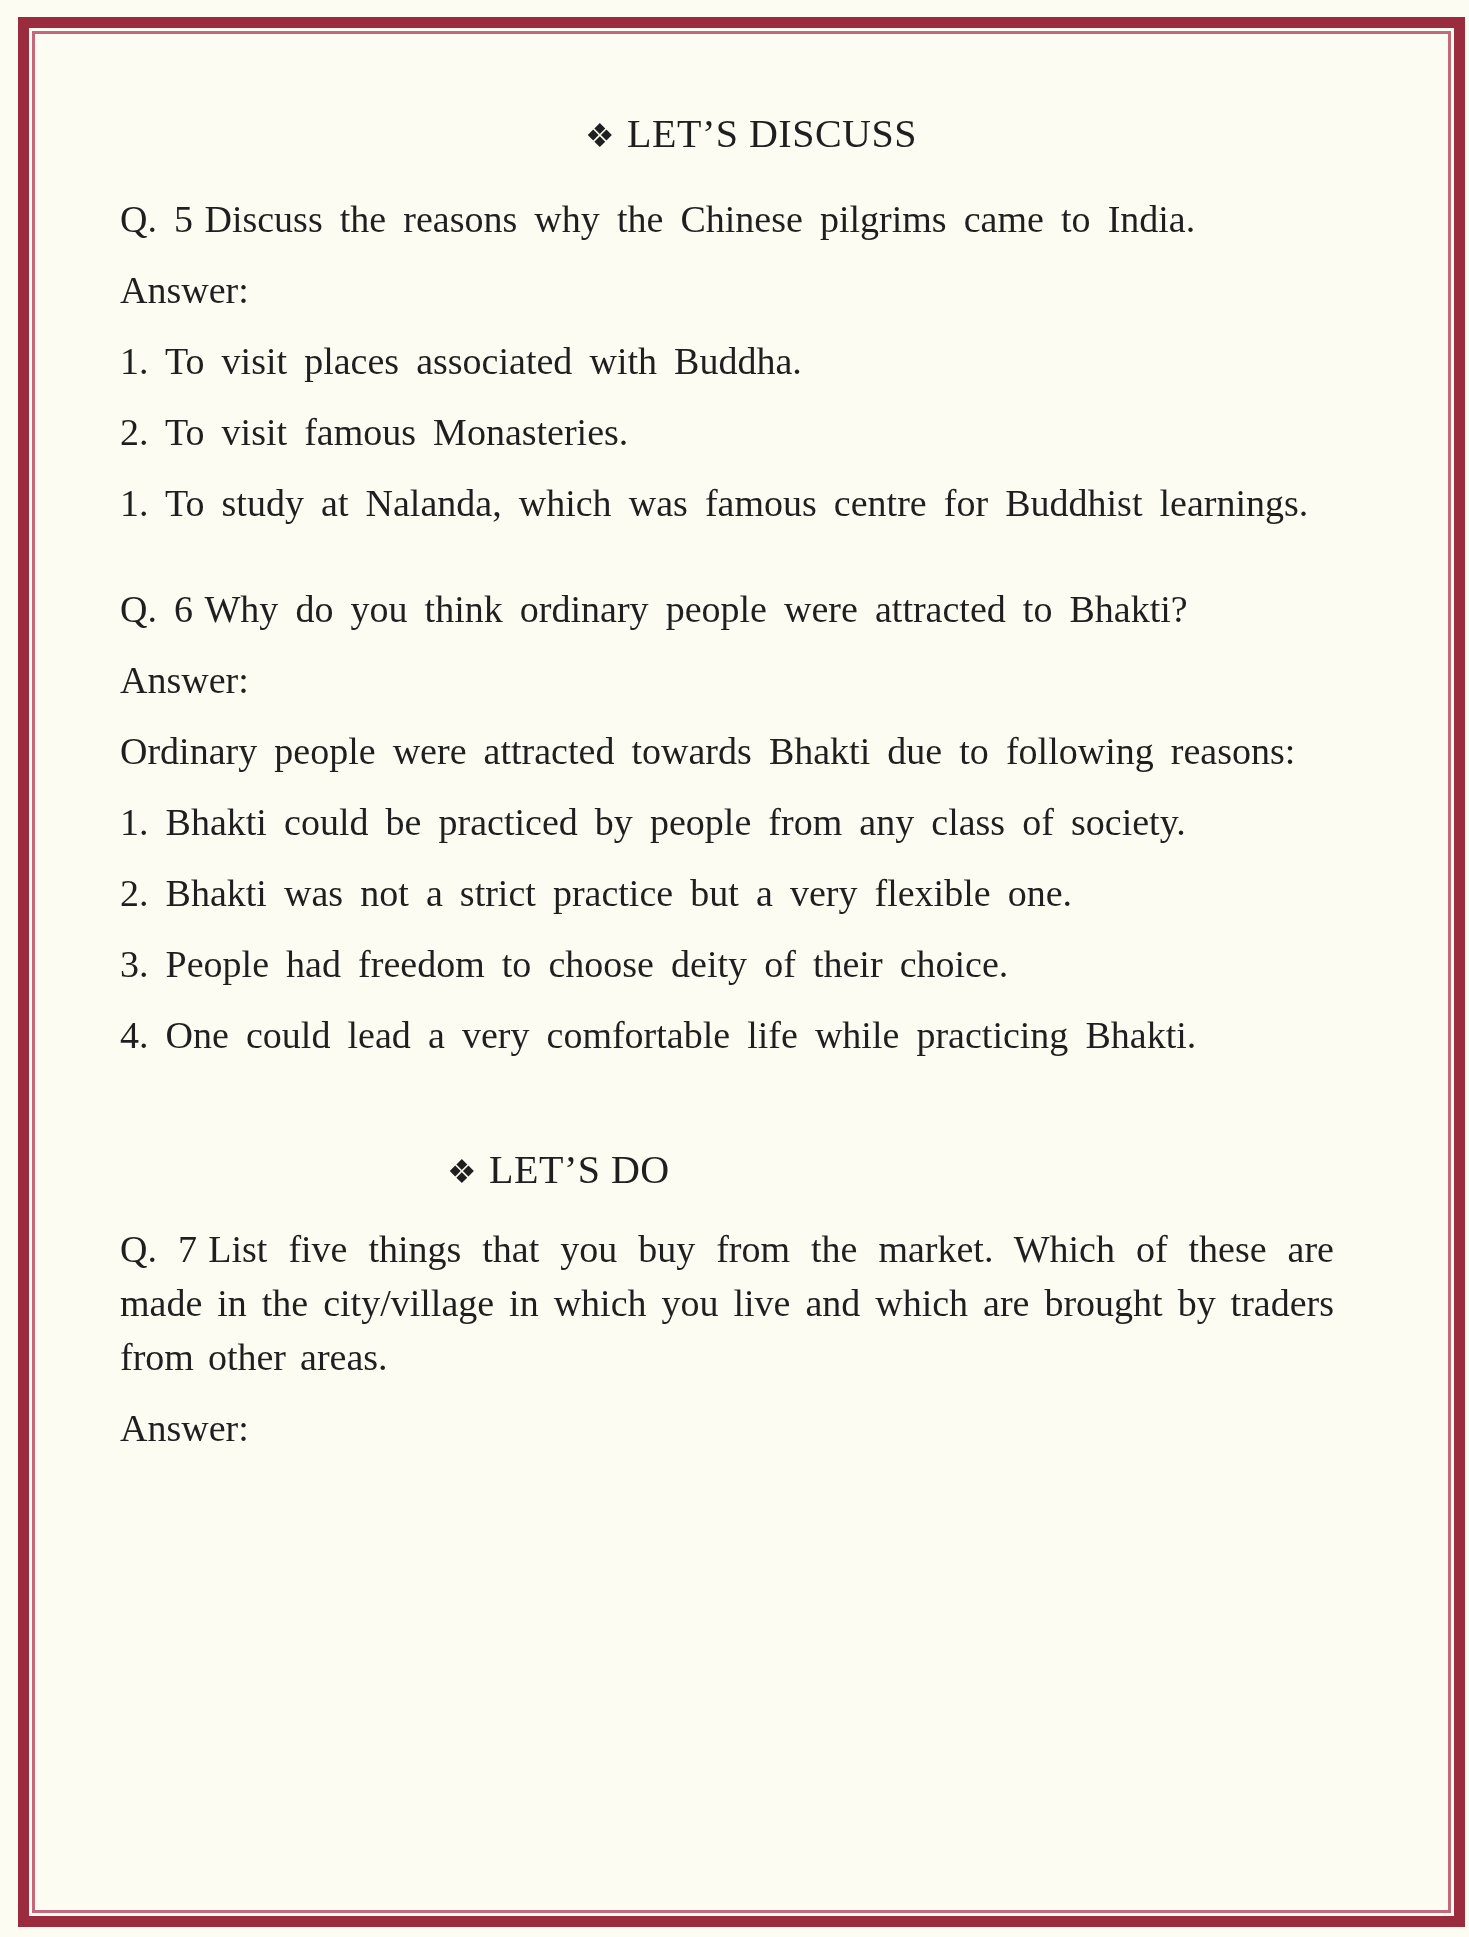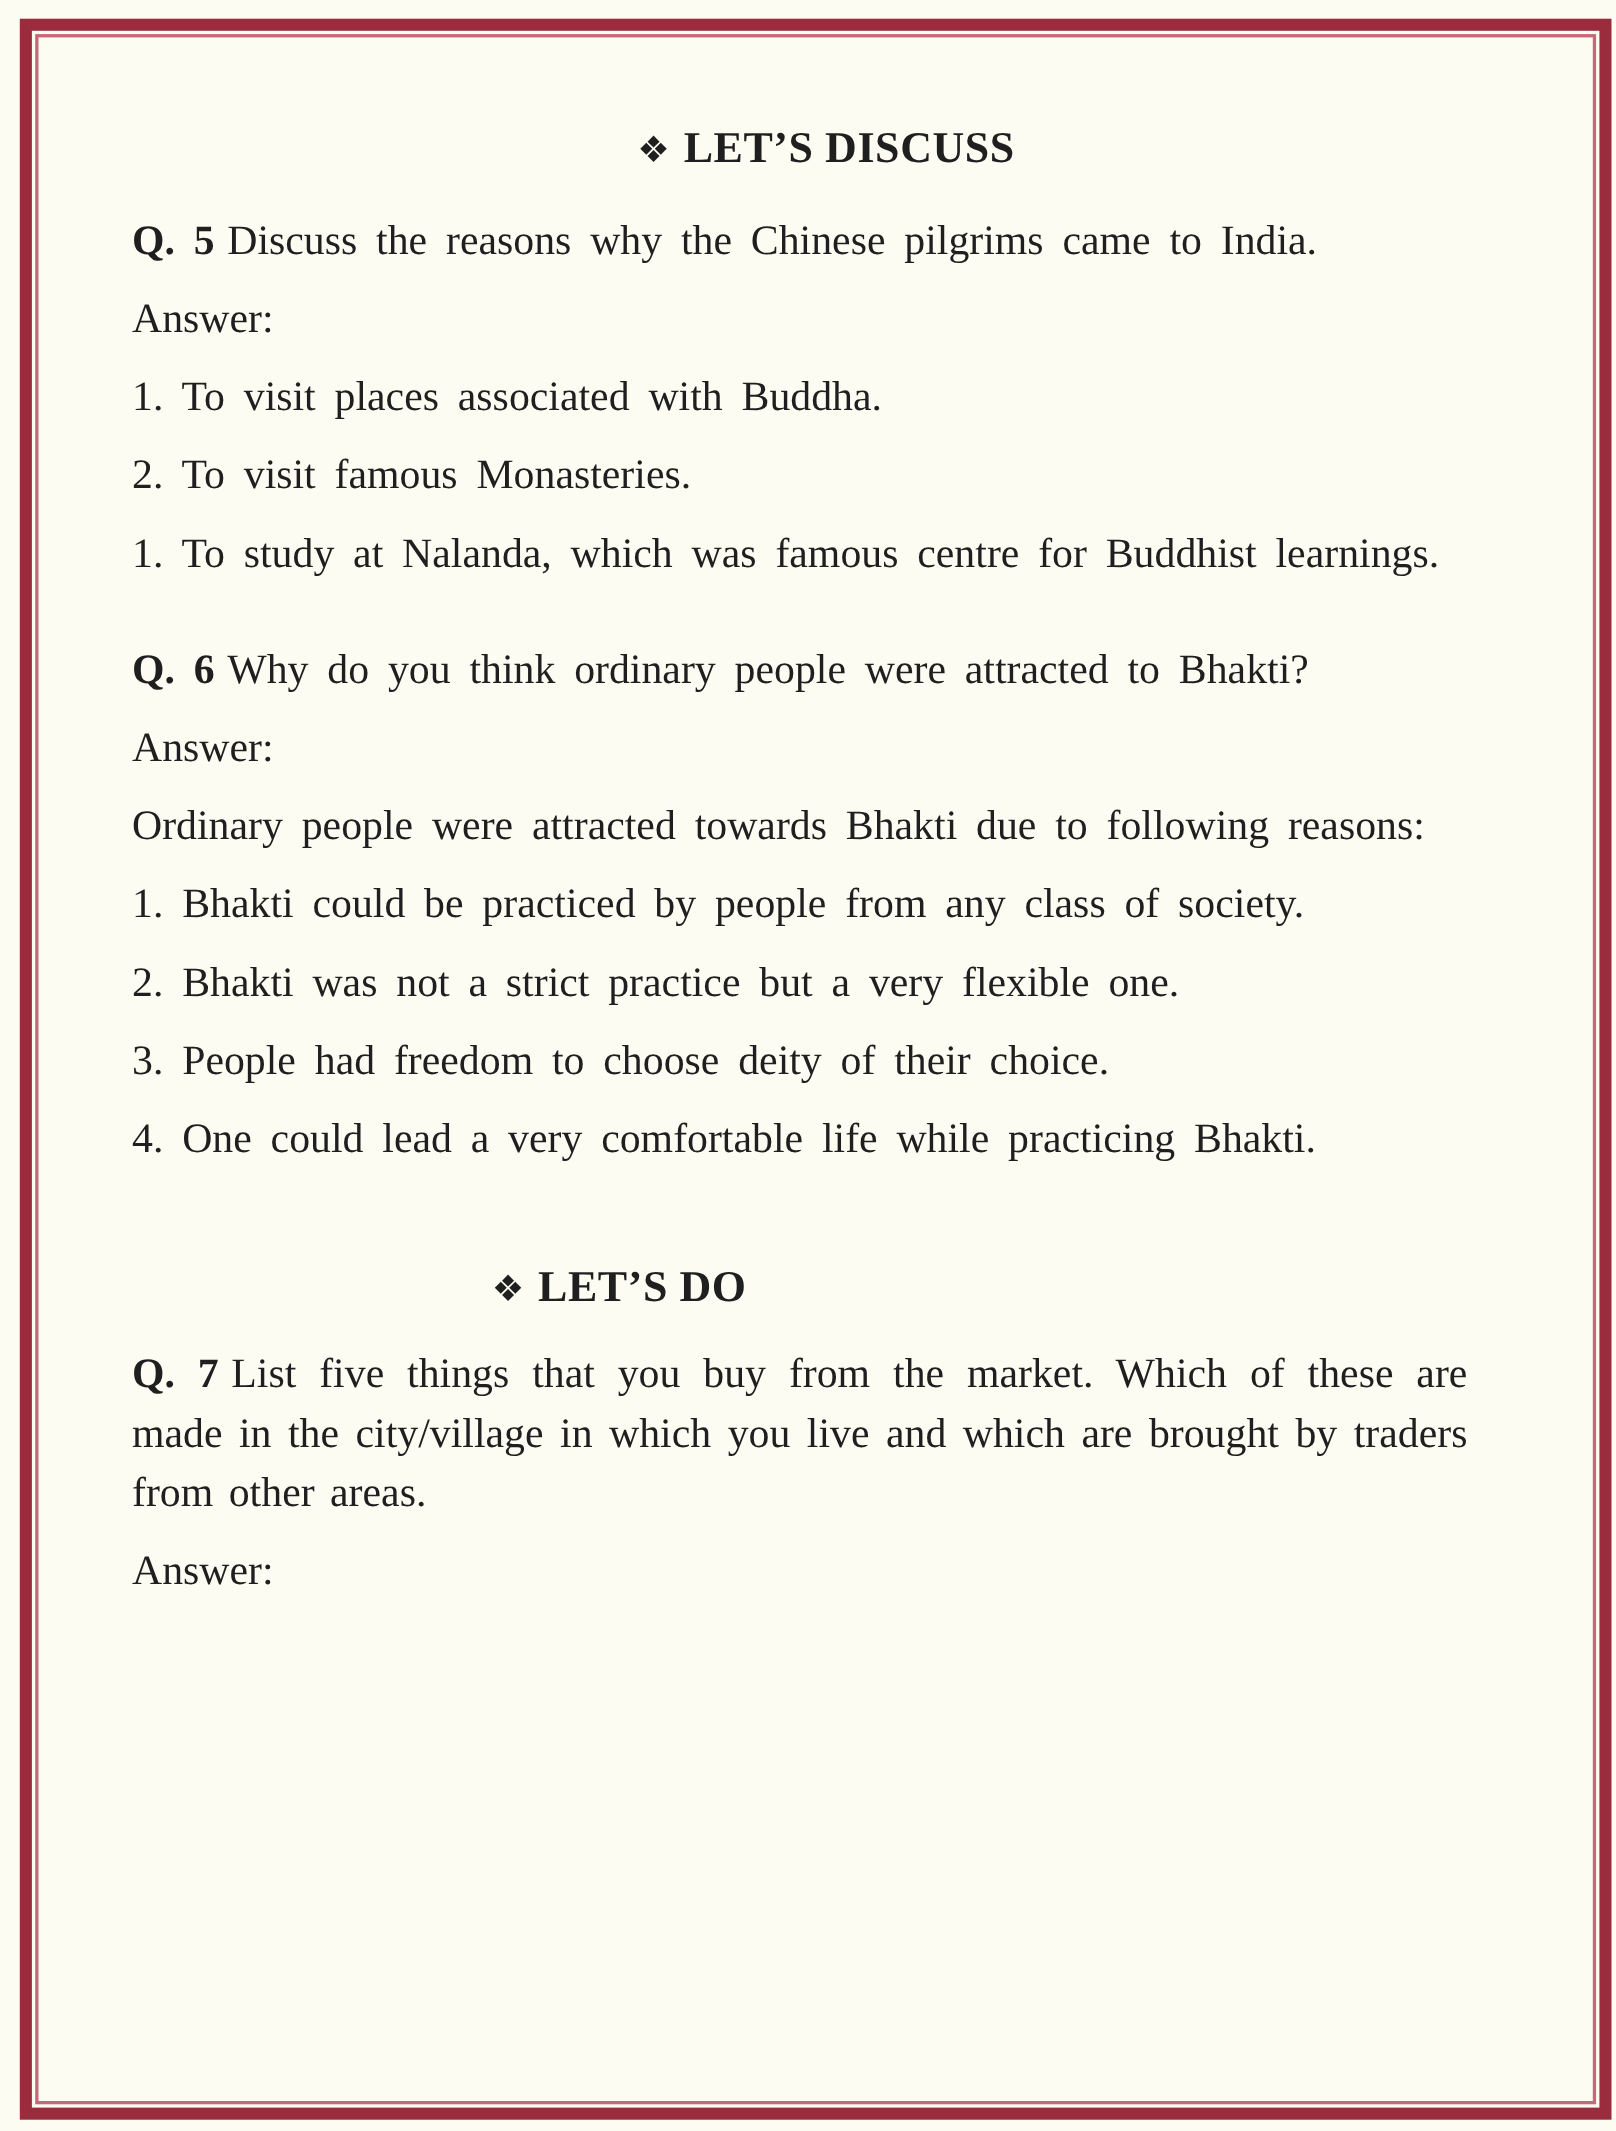--- a/index.html
+++ b/index.html
@@ -27,21 +27,21 @@
     width: 100%; height: 100%;
     border: 3px solid var(--frame-inner);
     overflow: hidden;
   }
   .content {
     padding: 72px 114px 0 85px;
     font-size: 38px;
     line-height: 54px;
   }
   .heading {
-    font-weight: bold;
+    font-weight: normal;
     font-size: 40px;
     line-height: 56px;
     letter-spacing: 0.5px;
     white-space: nowrap;
     width: -moz-fit-content;
     width: fit-content;
   }
   .heading .diamond {
     font-family: "DejaVu Sans", sans-serif;
     font-size: 33px;
@@ -57,21 +57,21 @@
   p.para {
     margin-bottom: 17px;
     word-spacing: 0.2em;
   }
   p.line { white-space: nowrap; }
   p.justified {
     text-align: justify;
     word-spacing: 0.12em;
   }
   .qlabel {
-    font-weight: bold;
+    font-weight: normal;
     margin-right: 0.3em;
   }
   .section-q6 { margin-top: 52px; }
 </style>
 </head>
 <body>
 
 <div class="page-frame">
   <div class="inner-frame">
     <div class="content">

